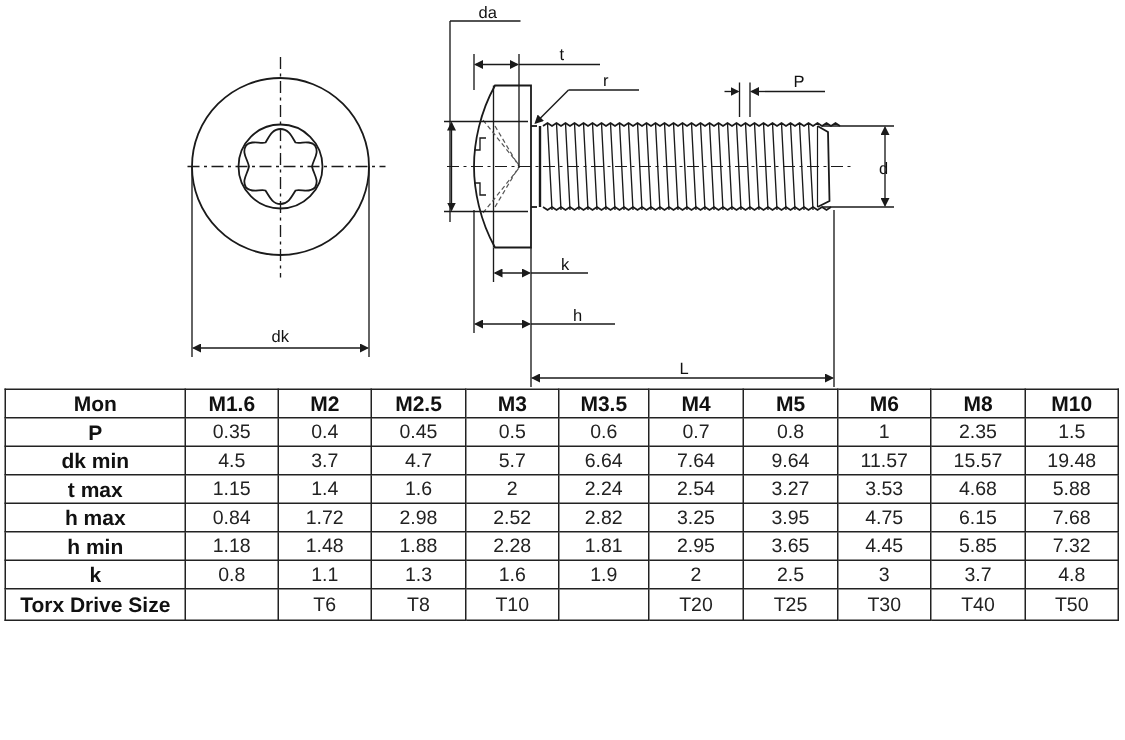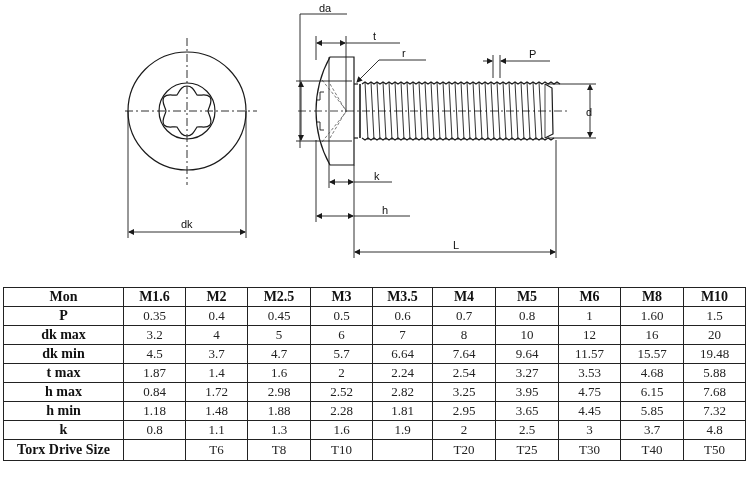--- a/index.html
+++ b/index.html
@@ -3,21 +3,21 @@
 <meta charset="utf-8">
 <style>
   html, body { margin:0; padding:0; background:#ffffff; }
   body { width:750px; height:493px; position:relative; overflow:hidden; font-family:"Liberation Sans", sans-serif; }
   #drawing { position:absolute; left:0; top:0; width:750px; height:258px; }
   #drawing svg { display:block; }
   .lbl { font-family:"Liberation Sans", sans-serif; font-size:11px; fill:#111; }
   #spec-table {
     position:absolute; left:3px; top:259px;
     border-collapse:collapse; table-layout:fixed;
-    font-family:Liberation Serif, serif; color:#111;margin-top:28px;
+    font-family:Liberation Sans, sans-serif; color:#111;
   }
   #spec-table td, #spec-table th {
     border:1px solid #222; height:18px; padding:0; text-align:center;
     font-size:13px; line-height:18px; white-space:nowrap; overflow:hidden;
   }
   #spec-table th { font-weight:bold; font-size:14px; }
   #spec-table td.rowhead { font-weight:bold; font-size:14px; }
   #spec-table tr.last td { height:20px; }
   #spec-table td.val { color:#222; }
 </style>
@@ -193,52 +193,39 @@
       <tr>
         <td class="rowhead">P</td>
         <td class="val">0.35</td>
         <td class="val">0.4</td>
         <td class="val">0.45</td>
         <td class="val">0.5</td>
         <td class="val">0.6</td>
         <td class="val">0.7</td>
         <td class="val">0.8</td>
         <td class="val">1</td>
-        <td class="val">1.60</td>
+        <td class="val">2.35</td>
         <td class="val">1.5</td>
-      </tr>
-      <tr>
-        <td class="rowhead">dk max</td>
-        <td class="val">3.2</td>
-        <td class="val">4</td>
-        <td class="val">5</td>
-        <td class="val">6</td>
-        <td class="val">7</td>
-        <td class="val">8</td>
-        <td class="val">10</td>
-        <td class="val">12</td>
-        <td class="val">16</td>
-        <td class="val">20</td>
       </tr>
       <tr>
         <td class="rowhead">dk min</td>
         <td class="val">4.5</td>
         <td class="val">3.7</td>
         <td class="val">4.7</td>
         <td class="val">5.7</td>
         <td class="val">6.64</td>
         <td class="val">7.64</td>
         <td class="val">9.64</td>
         <td class="val">11.57</td>
         <td class="val">15.57</td>
         <td class="val">19.48</td>
       </tr>
       <tr>
         <td class="rowhead">t max</td>
-        <td class="val">1.87</td>
+        <td class="val">1.15</td>
         <td class="val">1.4</td>
         <td class="val">1.6</td>
         <td class="val">2</td>
         <td class="val">2.24</td>
         <td class="val">2.54</td>
         <td class="val">3.27</td>
         <td class="val">3.53</td>
         <td class="val">4.68</td>
         <td class="val">5.88</td>
       </tr>

